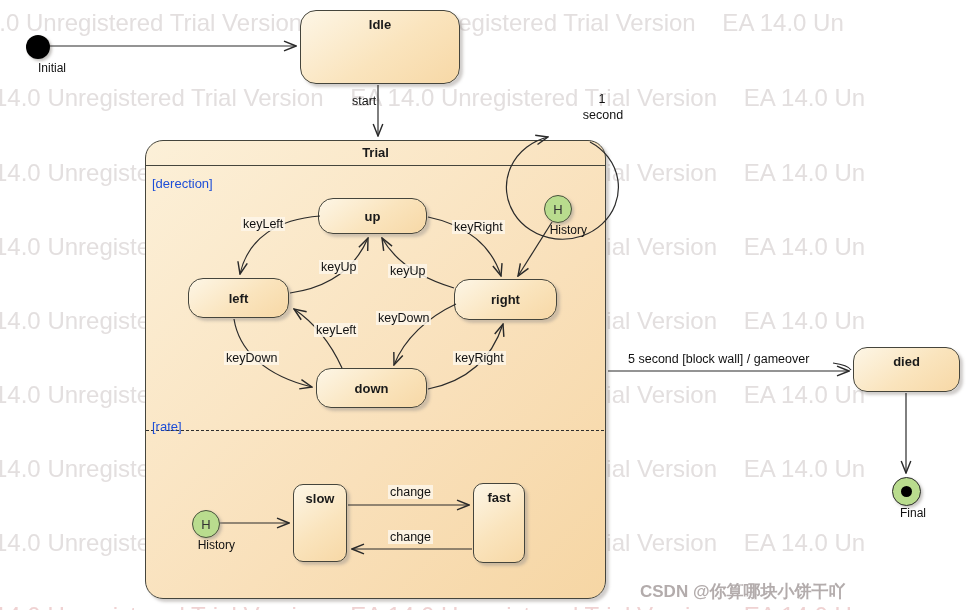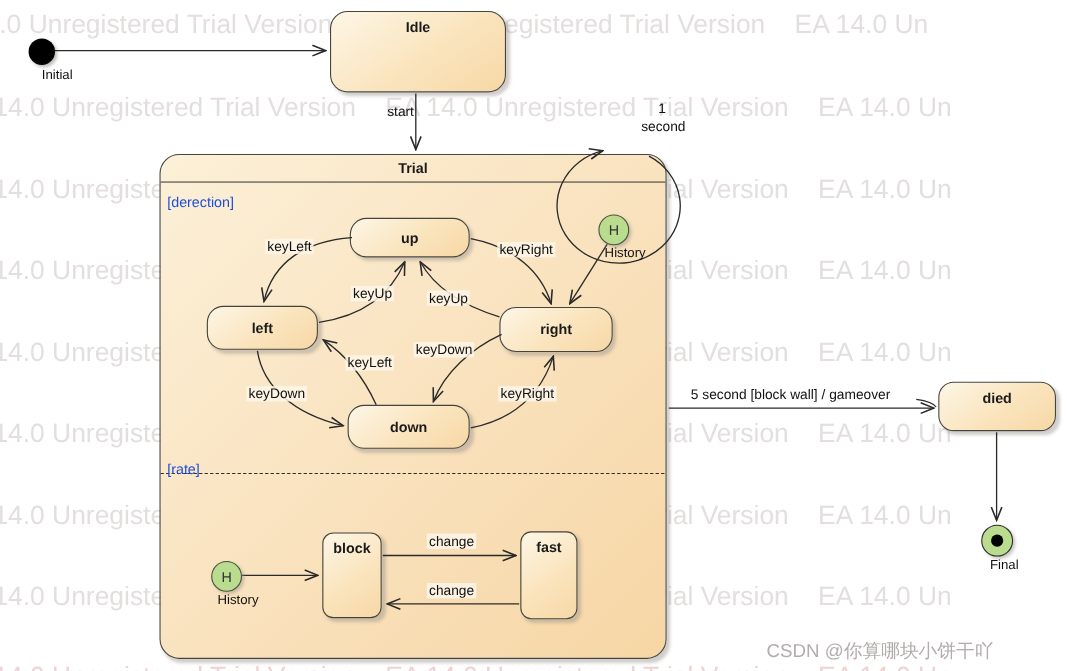--- a/index.html
+++ b/index.html
@@ -40,21 +40,21 @@
   
   .lbl{position:absolute;font-size:12.5px;color:#111;z-index:3;white-space:nowrap;}
   .lbl.bg{background:rgba(253,246,233,.85);padding:0 2px;}
   .lbl.center{text-align:center;}
   .node-label{position:absolute;font-size:12px;color:#111;z-index:3;text-align:right;}
 
   
   #wires{position:absolute;left:0;top:0;z-index:2;pointer-events:none;}
   #wires path,#wires line{stroke:#2a2a2a;stroke-width:1.2;fill:none;}
 
-  .credit{position:absolute;font-size:17px;color:#b3acac;z-index:3;text-align:center;}
+  .credit{position:absolute;font-size:17px;color:#b3acac;z-index:3;text-align:left;font-weight:bold;}
 </style>
 </head>
 <body>
 
 <div id="stage">
 
   <div class="wm first" style="top:11px">4.0 Unregistered Trial Version    EA 14.0 Unregistered Trial Version    EA 14.0 Un</div>
   <div class="wm" style="top:86px">14.0 Unregistered Trial Version    EA 14.0 Unregistered Trial Version    EA 14.0 Un</div>
   <div class="wm" style="top:161px">14.0 Unregistered Trial Version    EA 14.0 Unregistered Trial Version    EA 14.0 Un</div>
   <div class="wm" style="top:235px">14.0 Unregistered Trial Version    EA 14.0 Unregistered Trial Version    EA 14.0 Un</div>
@@ -90,21 +90,21 @@
   <div class="state simple" style="left:316px;top:368px;width:111px;height:40px">
     <span>down</span>
   </div>
 
   <div class="hist" style="left:544px;top:195px">
     <span>H</span>
   </div>
   <div class="node-label" style="left:527px;top:223px;width:60px">History</div>
 
   <div class="state toplabel" style="left:293px;top:484px;width:54px;height:78px;border-radius:10px">
-    <span>block</span>
+    <span>slow</span>
   </div>
   <div class="state toplabel" style="left:473px;top:483px;width:52px;height:80px;border-radius:10px">
     <span>fast</span>
   </div>
   <div class="hist" style="left:192px;top:510px">
     <span>H</span>
   </div>
   <div class="node-label" style="left:175px;top:538px;width:60px">History</div>
 
   <div class="state toplabel" style="left:853px;top:347px;width:107px;height:45px;border-radius:14px">

